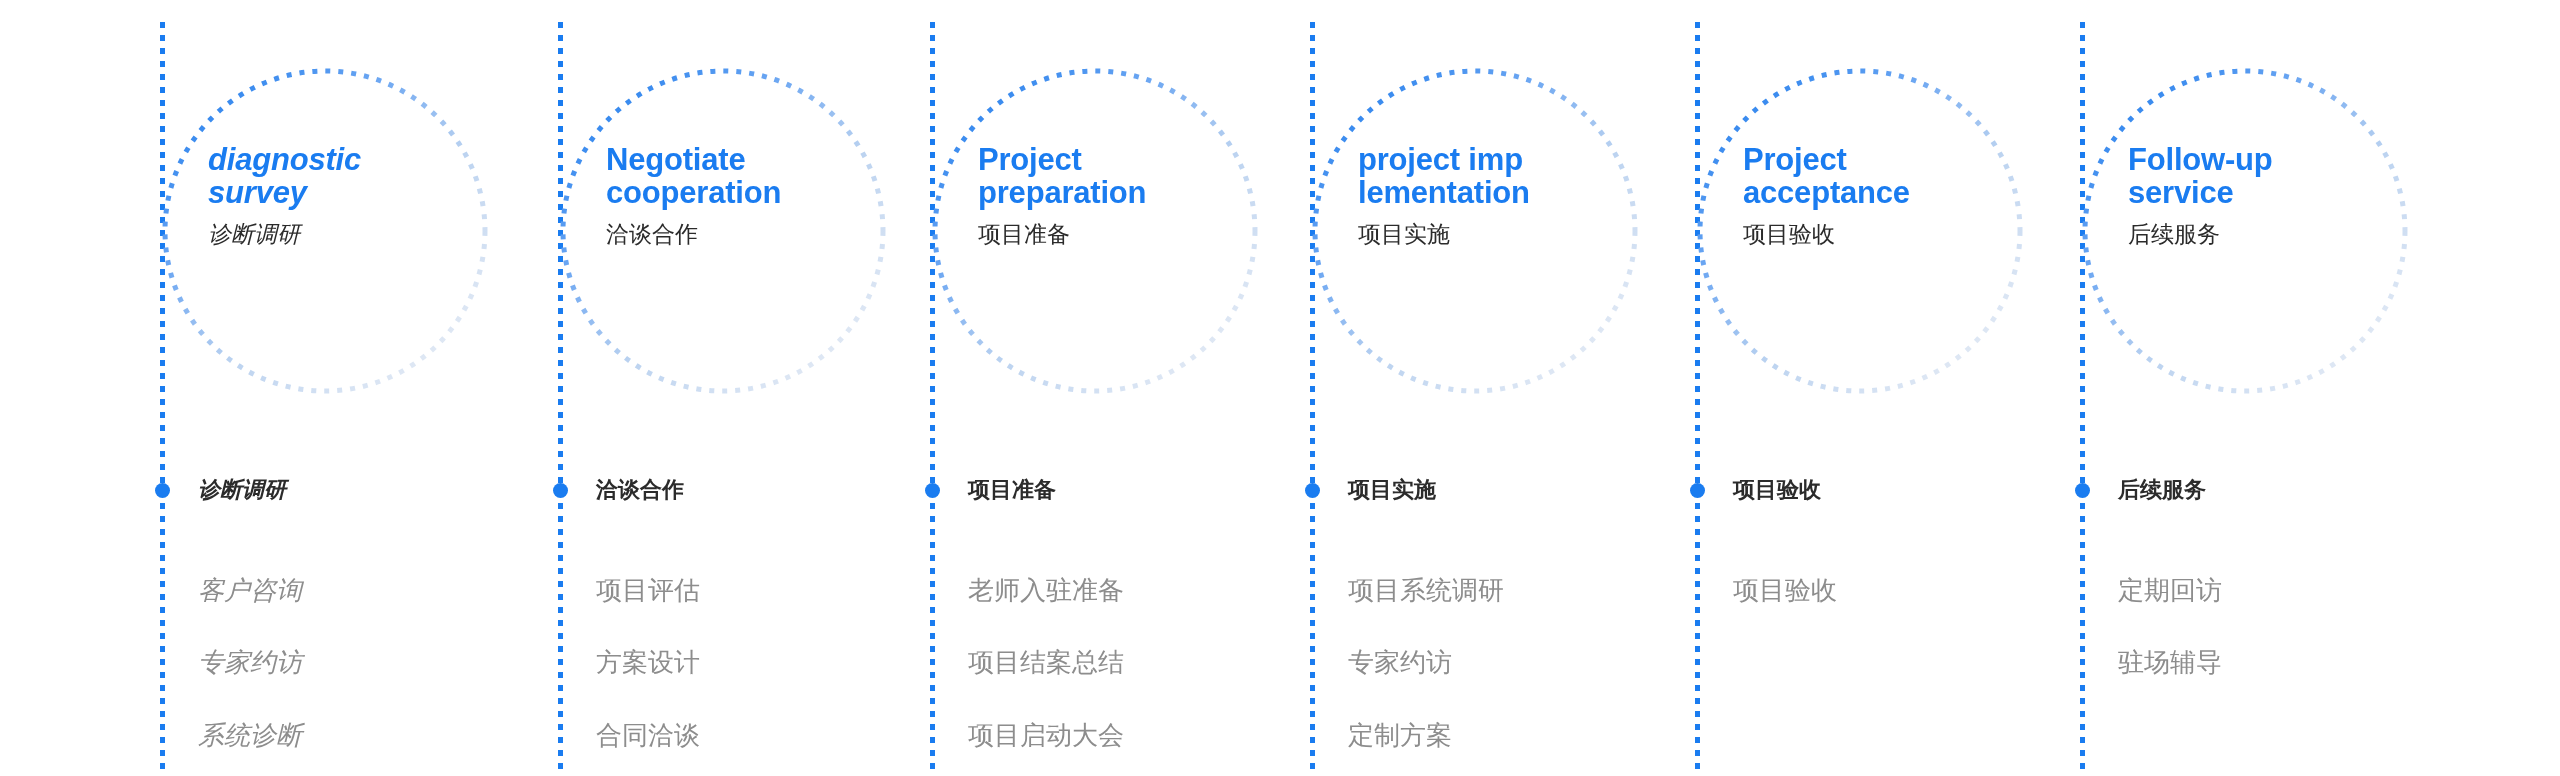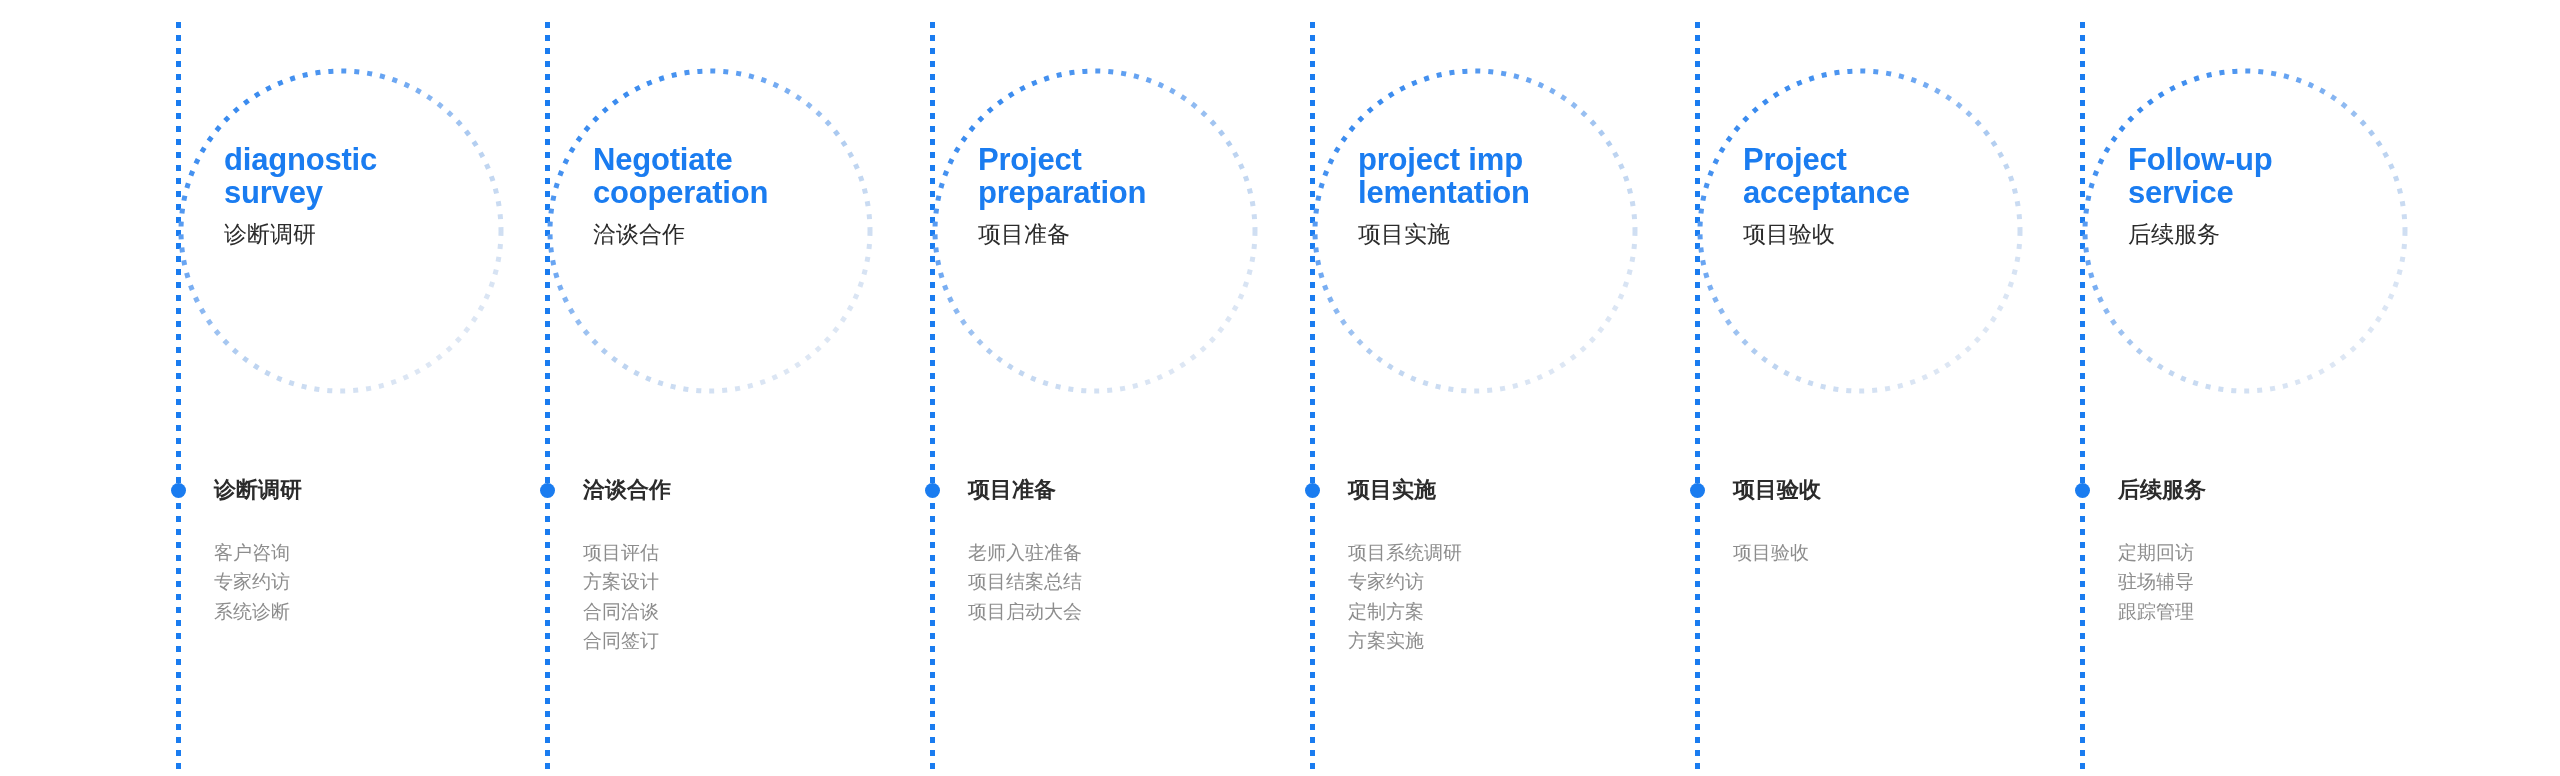--- a/index.html
+++ b/index.html
@@ -87,31 +87,32 @@
     white-space:nowrap;
   }
   .list-items{
     position:absolute;
     left:38px;
     top:538px;
     width:330px;
   }
   .list-items .li{
     color:#8d8d8d;
-    font-size:19px;
+    font-size:26px;
     line-height:1.55;
     white-space:nowrap;
     font-weight:400;
+    margin-top:32px;
   }
 </style>
 </head>
 <body>
 
 <div id="stage">
-    <div class="col" style="left: 176px;">
+    <div class="col" style="left: 160px; font-style: italic;">
       <div class="vline"></div>
       <div class="circle-wrap">
         <svg viewBox="0 0 326 326">
           <defs>
             <linearGradient id="circGrad0" x1="0.12" y1="0.06" x2="0.92" y2="0.95">
               <stop offset="0%" stop-color="#2b83ee" stop-opacity="1"></stop>
               <stop offset="28%" stop-color="#6ba6f2" stop-opacity="1"></stop>
               <stop offset="58%" stop-color="#bcd3f0" stop-opacity="1"></stop>
               <stop offset="100%" stop-color="#e8edf5" stop-opacity="1"></stop>
             </linearGradient>
@@ -125,21 +126,21 @@
         <div class="cn-title">诊断调研</div>
       </div>
       <div class="node-dot"></div>
       <div class="list-head">诊断调研</div>
       <div class="list-items">
         <div class="li">客户咨询</div>
         <div class="li">专家约访</div>
         <div class="li">系统诊断</div>
       </div>
     </div>
-    <div class="col" style="left: 545px; text-decoration: underline;">
+    <div class="col" style="left: 558px; text-decoration: underline;">
       <div class="vline"></div>
       <div class="circle-wrap">
         <svg viewBox="0 0 326 326">
           <defs>
             <linearGradient id="circGrad1" x1="0.12" y1="0.06" x2="0.92" y2="0.95">
               <stop offset="0%" stop-color="#2b83ee" stop-opacity="1"></stop>
               <stop offset="28%" stop-color="#6ba6f2" stop-opacity="1"></stop>
               <stop offset="58%" stop-color="#bcd3f0" stop-opacity="1"></stop>
               <stop offset="100%" stop-color="#e8edf5" stop-opacity="1"></stop>
             </linearGradient>
@@ -262,16 +263,15 @@
       <div class="circle-text">
         <div class="en-title">Follow-up
 service</div>
         <div class="cn-title">后续服务</div>
       </div>
       <div class="node-dot"></div>
       <div class="list-head">后续服务</div>
       <div class="list-items">
         <div class="li">定期回访</div>
         <div class="li">驻场辅导</div>
-        <div class="li">跟踪管理</div>
       </div>
     </div>
   </div>
 
 </body></html>

